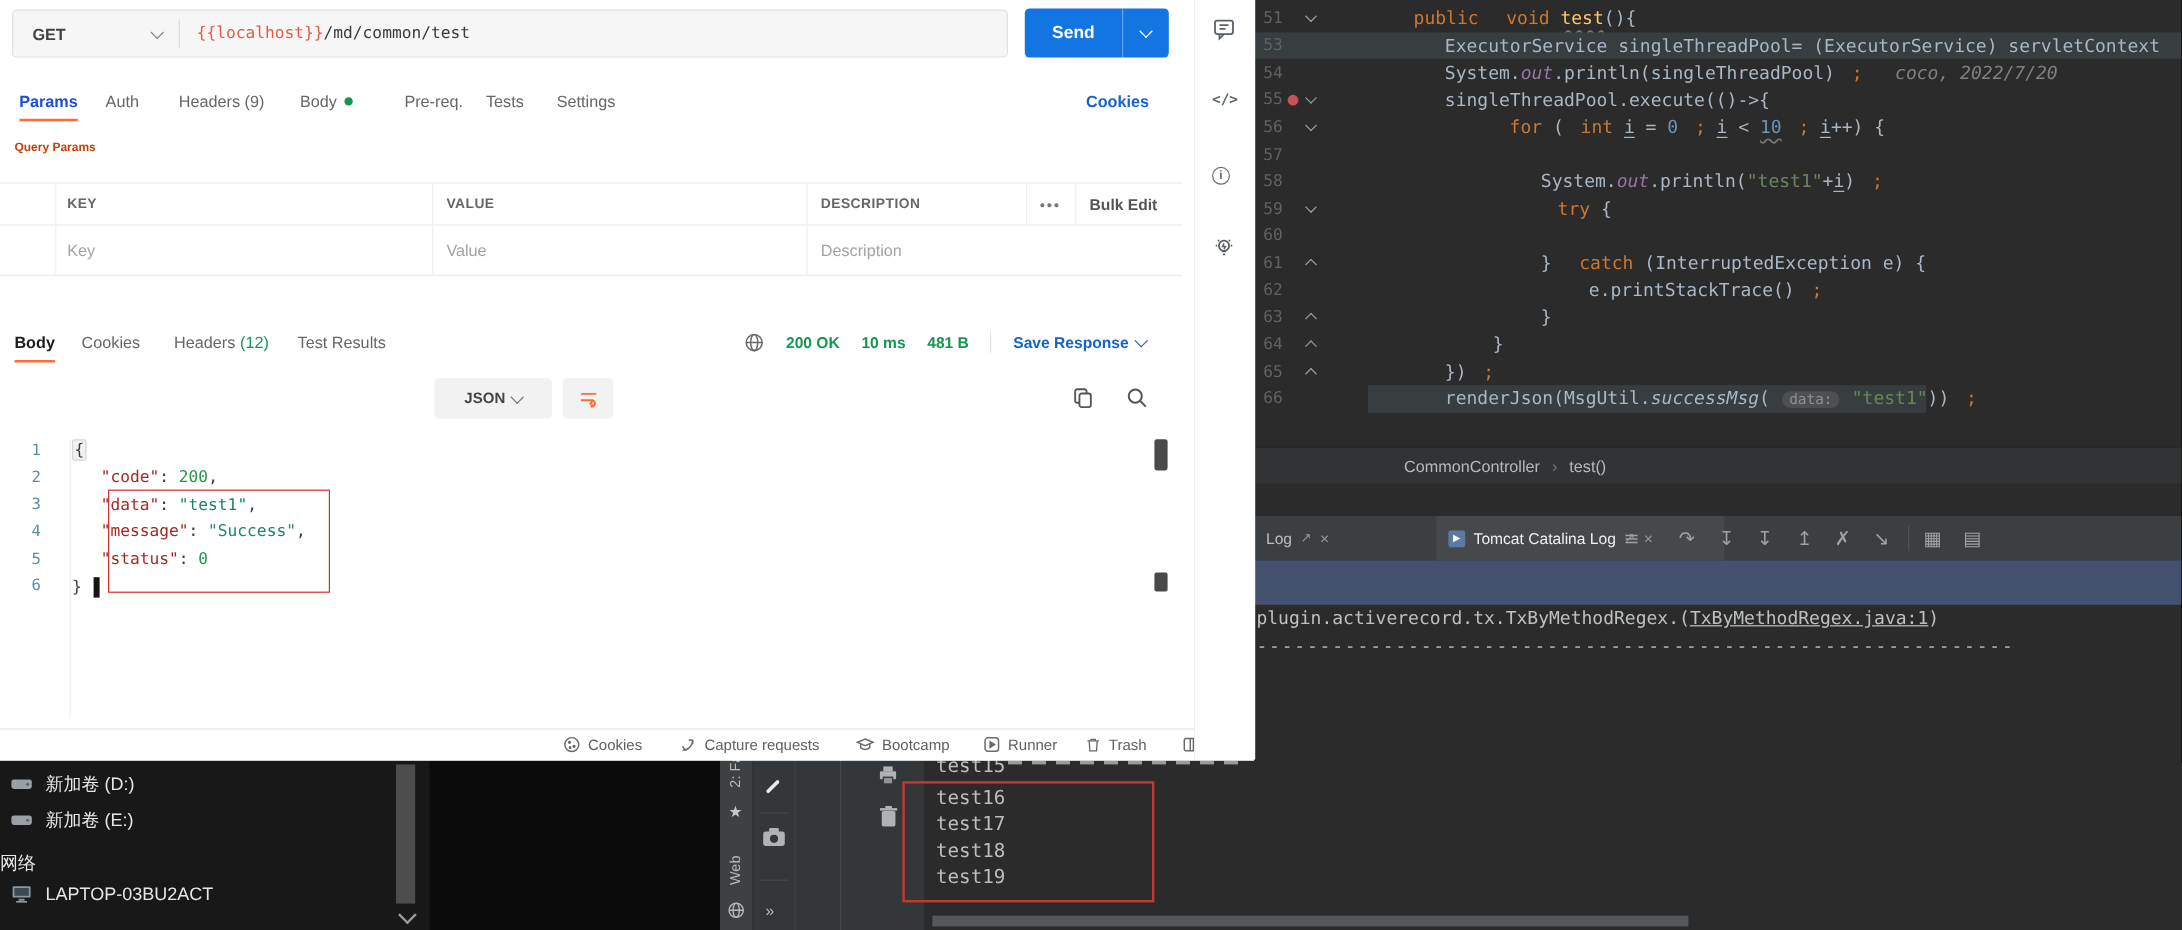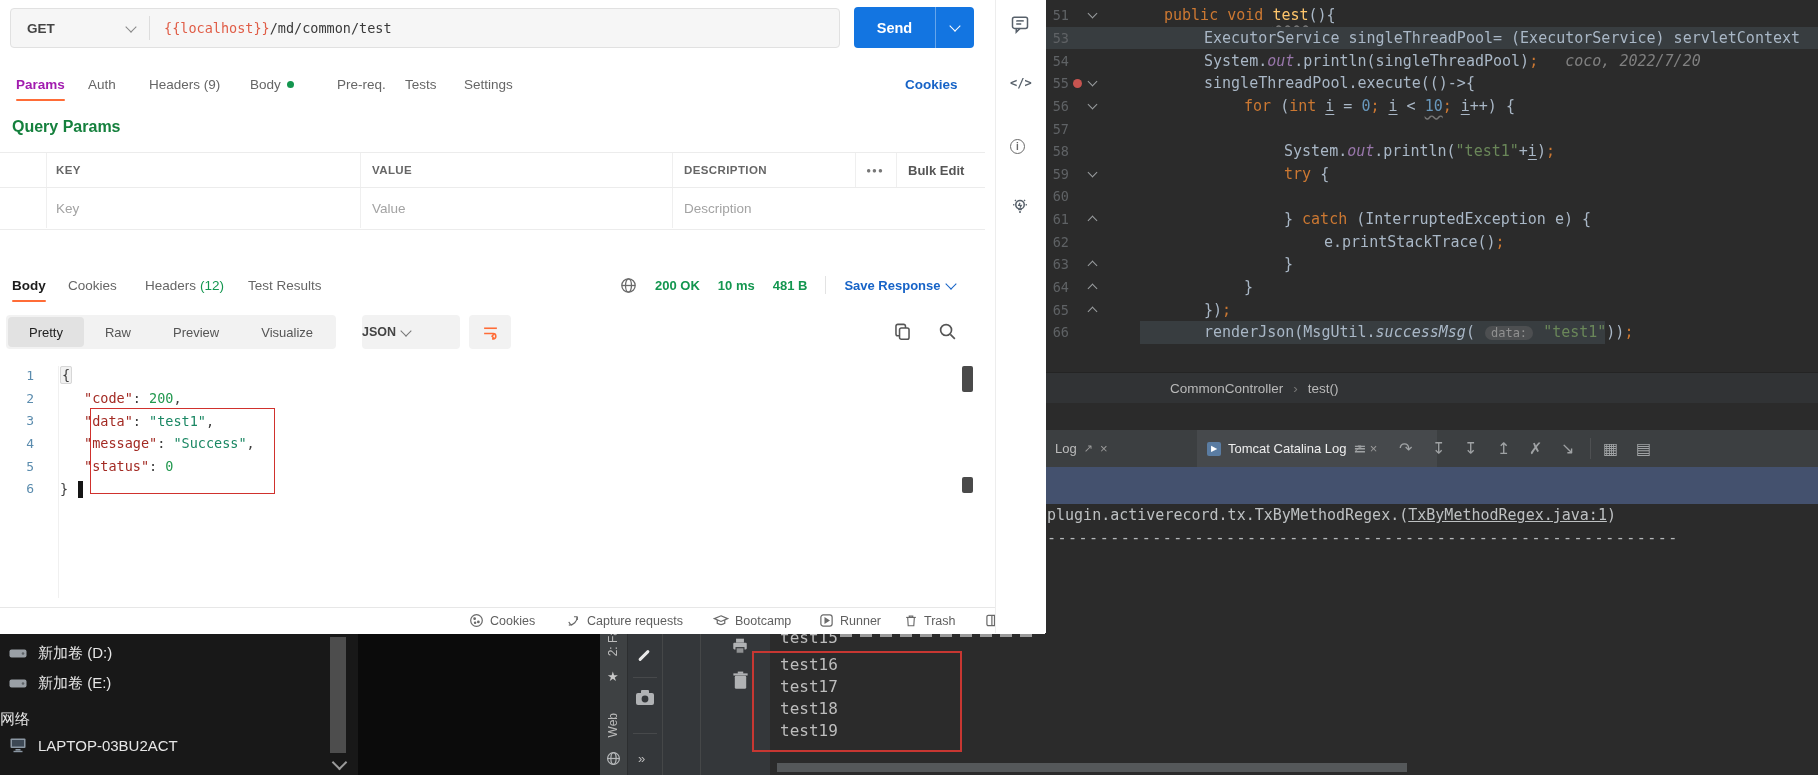--- a/index.html
+++ b/index.html
@@ -12,25 +12,25 @@
   #method{width:138px;padding-left:16px;font-weight:bold;font-size:13.5px;color:#444;display:flex;align-items:center;justify-content:space-between;box-sizing:border-box;padding-right:14px;}
   #method .chv{color:#888;}
   #urlsep{width:1px;height:24px;background:#ddd;}
   #urltext{padding-left:14px;font-family:"DejaVu Sans Mono",monospace;font-size:13.5px;color:#3a3a3a;}
   #urltext .uvar{color:#e05d47;}
   #sendbtn{left:854px;top:7px;width:120px;height:41px;background:#1375e1;border-radius:4px;color:#fff;display:flex;align-items:center;}
   #sendbtn .slabel{flex:1;text-align:center;font-weight:bold;font-size:14.5px;}
   #sendchev{width:38px;height:100%;border-left:1px solid rgba(255,255,255,.35);display:flex;align-items:center;justify-content:center;}
   #reqtabs{left:0;top:68px;width:985px;height:34px;}
   .rtab{position:absolute;top:0;height:32px;display:flex;align-items:center;font-size:13.5px;color:#666;gap:6px;}
-  .rtab.active{color:#a21caf;font-weight:bold;}
+  .rtab.active{color:#1d4ed8;font-weight:bold;}
   .rtab.active::after{content:"";position:absolute;left:0;right:0;bottom:-1px;height:2.5px;background:#ff6c37;border-radius:2px;}
   .gdot{width:7px;height:7px;border-radius:50%;background:#13964f;display:inline-block;}
   #cookieslink{left:905px;top:68px;height:32px;display:flex;align-items:center;color:#1663c7;font-weight:bold;font-size:13.5px;}
-  #qp-title{left:12px;top:118px;font-size:16px;font-weight:bold;color:#15803d;}
+  #qp-title{left:12px;top:118px;font-size:10px;font-weight:bold;color:#c2410c;}
   #ptable{left:0;top:152px;width:985px;height:76px;border-top:1px solid #ececec;border-bottom:1px solid #ececec;}
   #phead{position:absolute;left:0;top:0;width:100%;height:34px;border-bottom:1px solid #ececec;}
   .pcol{position:absolute;top:0;height:34px;display:flex;align-items:center;font-size:11.5px;font-weight:bold;letter-spacing:.4px;color:#666;}
   .vline{position:absolute;top:0;bottom:0;width:1px;background:#efefef;}
   #pmore{position:absolute;left:860px;top:0;width:30px;height:34px;display:flex;align-items:center;justify-content:center;color:#777;font-size:8px;letter-spacing:1px;}
   #bulkedit{position:absolute;left:908px;top:0;height:34px;display:flex;align-items:center;font-size:13px;font-weight:bold;color:#555;}
   #prow{position:absolute;left:0;top:35px;width:100%;height:40px;}
   .ph{position:absolute;top:0;height:40px;display:flex;align-items:center;font-size:13.5px;color:#a3a3a3;}
   #resptabs{left:0;top:268px;width:1045px;height:35px;}
   .rstab{position:absolute;top:0;height:34px;display:flex;align-items:center;gap:4px;font-size:13.5px;color:#666;}
@@ -38,21 +38,21 @@
   .rstab.active::after{content:"";position:absolute;left:0;right:0;bottom:0;height:2.5px;background:#ff6c37;border-radius:2px;}
   .rstab .cnt{color:#13964f;}
   #respmeta{position:absolute;left:620px;top:0;height:34px;display:flex;align-items:center;gap:18px;font-size:13px;color:#13964f;font-weight:bold;}
   #respmeta .metasep{width:1px;height:18px;background:#e3e3e3;}
   #saveresp{color:#1663c7;display:flex;align-items:center;}
   
   #viewrow{left:0;top:315px;width:1045px;height:36px;}
   #segctl{position:absolute;left:6px;top:0;height:34px;background:#f2f2f2;border-radius:4px;display:flex;align-items:center;padding:0 2px;}
   .vtab{height:30px;display:flex;align-items:center;padding:0 21px;font-size:13px;color:#555;border-radius:4px;}
   .vtab.active{background:#e2e2e2;color:#222;}
-  #fmtsel{position:absolute;left:362px;top:0;width:98px;height:34px;background:#f2f2f2;border-radius:4px;display:flex;align-items:center;justify-content:flex-start;font-size:12.5px;font-weight:bold;color:#444;}
+  #fmtsel{position:absolute;left:362px;top:0;width:98px;height:34px;background:#f2f2f2;border-radius:4px;display:flex;align-items:center;justify-content:center;font-size:12.5px;font-weight:bold;color:#444;}
   #wrapbox{position:absolute;left:469px;top:0;width:42px;height:34px;background:#f2f2f2;border-radius:4px;display:flex;align-items:center;justify-content:center;}
   #copyic{position:absolute;left:893px;top:7px;}
   #searchic{position:absolute;left:938px;top:7px;}
   
   #pmjson{left:0;top:364px;width:985px;height:240px;font-family:"DejaVu Sans Mono",monospace;font-size:13.5px;}
   .jrow{height:22.7px;display:flex;align-items:center;}
   .jln{width:34px;text-align:right;padding-right:16px;color:#5b8cae;flex:none;font-size:13px;}
   .jsep{position:absolute;left:58px;top:2px;bottom:6px;width:1px;background:#f0f0f0;}
   .jcode{white-space:pre;color:#3c3c3c;}
   .jk{color:#a32a23;}
@@ -78,21 +78,21 @@
   .irow{height:22.65px;display:flex;align-items:center;font-size:15px;white-space:pre;position:relative;}
   .irow.hl{background:#383d40;}
   .irow.hl2{background:linear-gradient(90deg,transparent 0 95px,#383d40 95px 560px,transparent 560px);}
   .gnum{width:24px;flex:none;text-align:right;color:#5f6265;font-size:13.5px;}
   .gico{width:16px;flex:none;display:flex;justify-content:center;align-items:center;}
   .gfold{width:14px;flex:none;display:flex;justify-content:center;align-items:center;color:#8a8d8f;}
   .reddot{width:9px;height:9px;border-radius:50%;background:#c75450;}
   .fv{width:6px;height:6px;border-right:1.4px solid #9a9d9f;border-bottom:1.4px solid #9a9d9f;transform:rotate(45deg);margin-top:-3px;}
   .fu{width:6px;height:6px;border-right:1.4px solid #9a9d9f;border-bottom:1.4px solid #9a9d9f;transform:rotate(-135deg);margin-bottom:-3px;}
   .icode{color:#a9b7c6;}
-  .kw{color:#cc7832;}
+  .kw{color:#cc7832;margin-left:14px;}
   .fn{color:#ffc66b;text-decoration:underline wavy #777;text-underline-offset:4px;}
   .pl{color:#a9b7c6;}
   .it{color:#a9b7c6;font-style:italic;}
   .fd{color:#9876aa;font-style:italic;}
   .num{color:#6897bb;}
   .numu{color:#6897bb;text-decoration:underline wavy #777;text-underline-offset:4px;}
   .str{color:#6a8759;}
   .cmt{color:#808080;font-style:italic;}
   .ul{color:#a9b7c6;text-decoration:underline;text-underline-offset:3px;}
   .chip{background:#4d4f51;color:#909090;border-radius:7px;padding:0 6px;font-size:12px;margin:0 1px;}
@@ -372,26 +372,20 @@
         <div class="rstab" style="left: 145px;">
           <span>Headers</span>
           <span class="cnt"> (12)</span>
         </div>
         <div class="rstab" style="left: 248px;">
           <span>Test Results</span>
         </div>
       </div>
 
     <div id="viewrow" class="abs">
-      <div id="segctl">
-          <div class="vtab active">Pretty</div>
-          <div class="vtab">Raw</div>
-          <div class="vtab">Preview</div>
-          <div class="vtab">Visualize</div>
-        </div>
       <div id="fmtsel">
         <span>JSON</span>
         <span class="chv" style="color:#777"></span>
       </div>
       <div id="wrapbox">
         <svg width="17" height="17" viewBox="0 0 16 16" fill="none" stroke="#ff6c37" stroke-width="1.5">
             <path d="M2 4h12"></path>
             <path d="M2 9h8.5a2.5 2.5 0 0 1 0 5h-1"></path>
             <path d="M11.5 11.5 9.5 14l2 2.5" transform="translate(0,-2.5)"></path>
           </svg>

